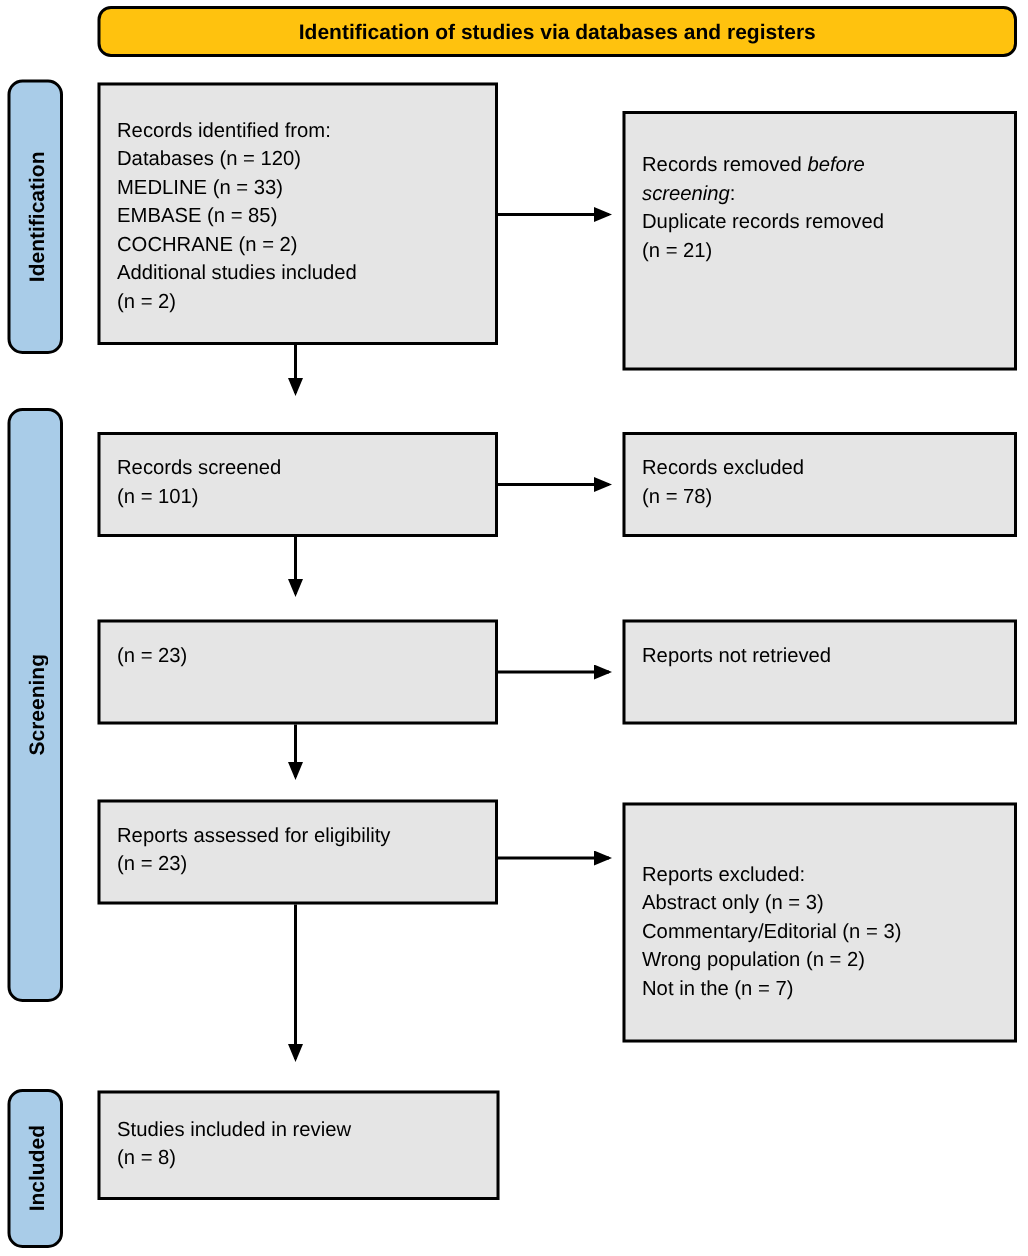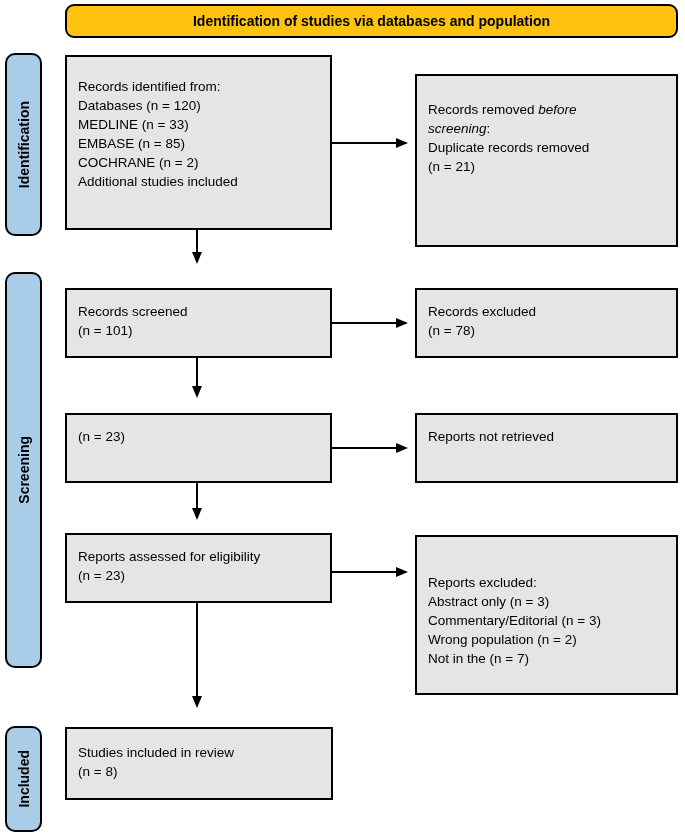--- a/index.html
+++ b/index.html
@@ -63,40 +63,41 @@
     left: 0; top: 0;
     pointer-events: none;
   }
 </style>
 </head>
 <body>
 
 <div class="canvas">
 
   <div class="banner">
-    <span>Identification of studies via databases and population</span>
+    <span>Identification of studies via databases and registers</span>
   </div>
 
   <div class="stage stage-identification">
     <span class="vtext">Identification</span>
   </div>
   <div class="stage stage-screening">
     <span class="vtext">Screening</span>
   </div>
   <div class="stage stage-included">
     <span class="vtext">Included</span>
   </div>
 
   <div class="fbox box-records-identified">
       <div class="line"><span>Records identified from:</span></div>
       <div class="line"><span>Databases (n = 120)</span></div>
       <div class="line"><span>MEDLINE (n = 33)</span></div>
       <div class="line"><span>EMBASE (n = 85)</span></div>
       <div class="line"><span>COCHRANE (n = 2)</span></div>
       <div class="line"><span>Additional studies included</span></div>
+      <div class="line"><span> (n = 2)</span></div>
     </div>
   <div class="fbox box-records-removed">
       <div class="line"><span>Records removed </span><i>before</i></div>
       <div class="line"><i>screening</i><span>:</span></div>
       <div class="line"><span>Duplicate records removed</span></div>
       <div class="line"><span>(n = 21)</span></div>
     </div>
   <div class="fbox box-records-screened">
       <div class="line"><span>Records screened</span></div>
       <div class="line"><span>(n = 101)</span></div>

